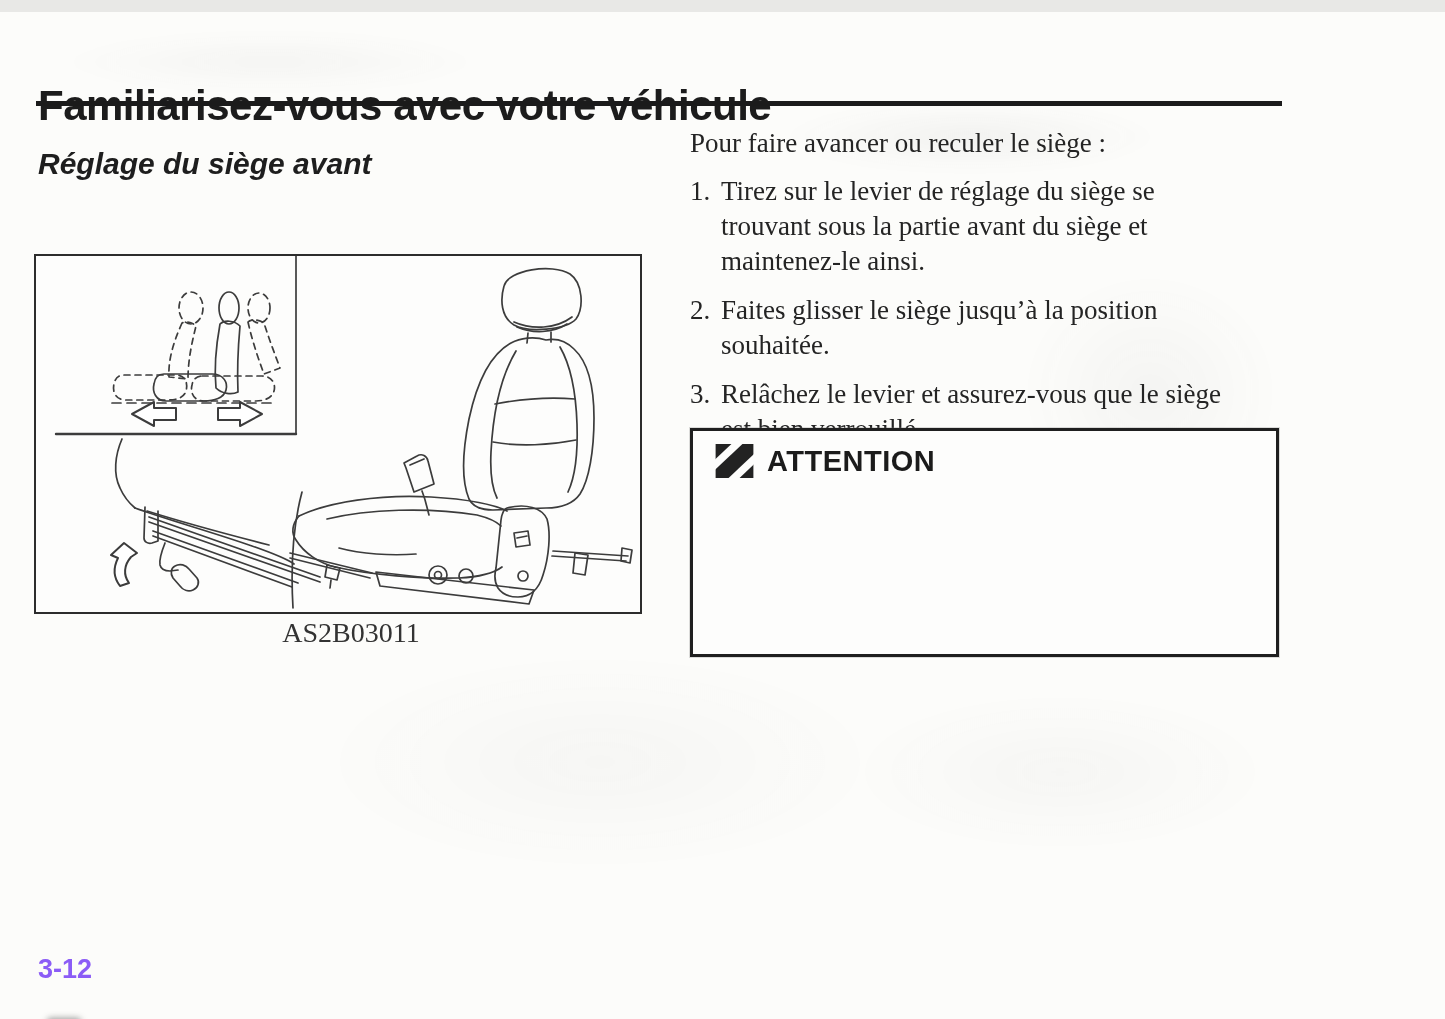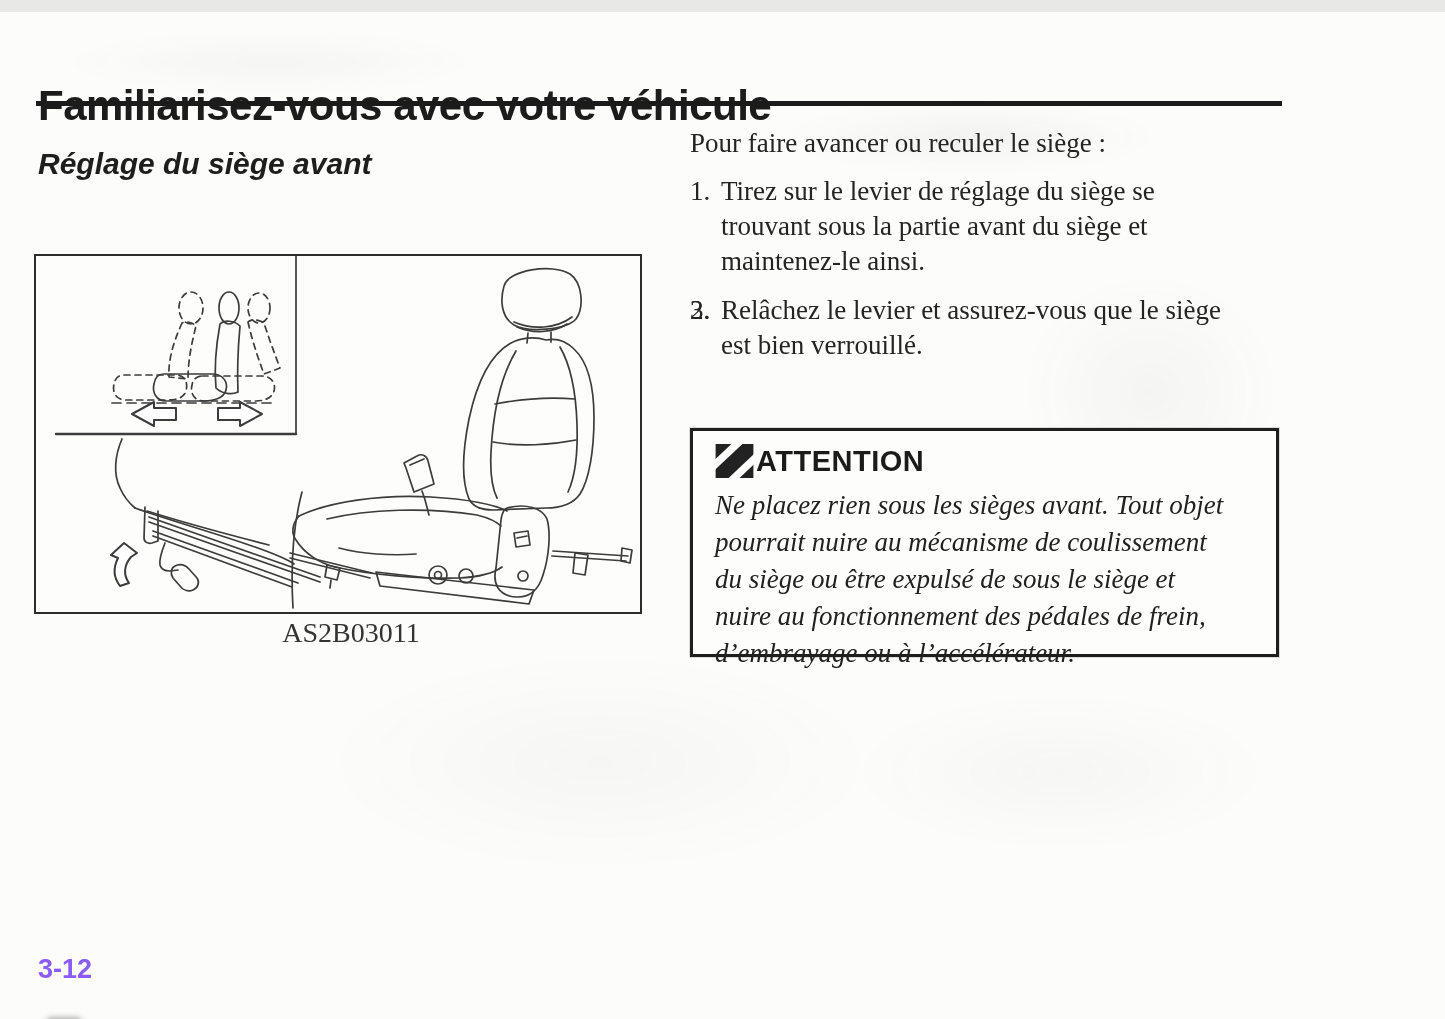--- a/index.html
+++ b/index.html
@@ -65,21 +65,21 @@
   }
   ol.steps li .num{position:absolute;left:0;top:0;}
   ol.steps li .step-text{white-space:pre-line;}
 
   .attention-box{
     position:absolute;left:690px;top:416px;width:589px;height:229px;
     border:3px solid #1f1f1f;background:#fdfdfc;box-sizing:border-box;
     box-shadow:0 0 0 1px rgba(120,120,120,.25);
   }
   .attention-header{
-    display:flex;align-items:center;gap:2px;
+    display:flex;align-items:center;gap:13px;
     margin:13px 0 0 22px;
   }
   .attention-title{
     font-family:"Liberation Sans", sans-serif;
     font-weight:700;font-size:29px;color:#1b1b1b;letter-spacing:.5px;
   }
   .caution-icon{width:39px;height:34px;flex:0 0 auto;}
   .attention-body{
     margin:9px 14px 0 22px;
     font-style:italic;font-size:27px;line-height:37px;color:#212121;
@@ -196,40 +196,37 @@
     <p class="intro">Pour faire avancer ou reculer le siège :</p>
     <ol class="steps">
       <li>
         <span class="num">1.</span>
         <span class="step-text">Tirez sur le levier de réglage du siège se
 trouvant sous la partie avant du siège et
 maintenez-le ainsi.</span>
       </li>
       <li>
         <span class="num">2.</span>
+        <span class="step-text">Faites glisser le siège jusqu’à la position
+souhaitée.</span>
       </li>
       <li>
         <span class="num">3.</span>
         <span class="step-text">Relâchez le levier et assurez-vous que le siège
 est bien verrouillé.</span>
       </li>
     </ol>
   </div>
 
   <div class="attention-box">
     <div class="attention-header">
       <svg class="caution-icon" viewBox="0 0 40 36">
         <rect width="40" height="36" fill="#222222"></rect>
         <line x1="-5" y1="26" x2="30" y2="-7" stroke="#fdfdfc" stroke-width="8"></line>
         <line x1="10" y1="45" x2="46" y2="11" stroke="#fdfdfc" stroke-width="8"></line>
       </svg>
       <span class="attention-title">ATTENTION</span>
     </div>
-    <div class="attention-body">Ne placez rien sous les sièges avant. Tout objet
-pourrait nuire au mécanisme de coulissement
-du siège ou être expulsé de sous le siège et
-nuire au fonctionnement des pédales de frein,
-d’embrayage ou à l’accélérateur.</div>
   </div>
 
   <div class="page-number">3-12</div>
 
 </div>
 
 </body></html>

